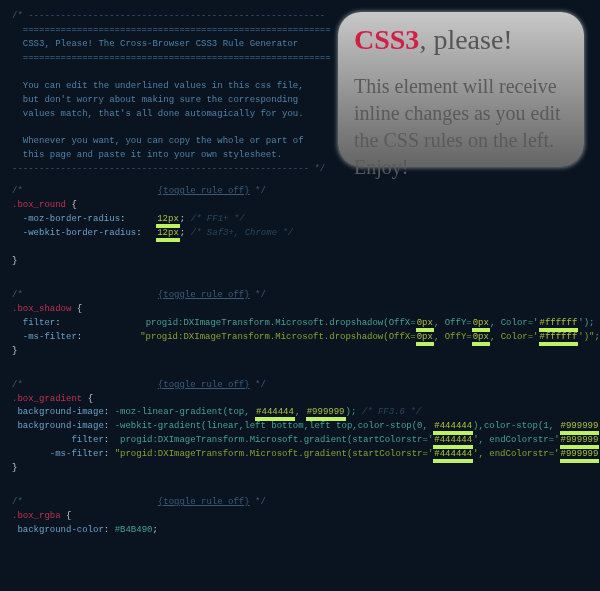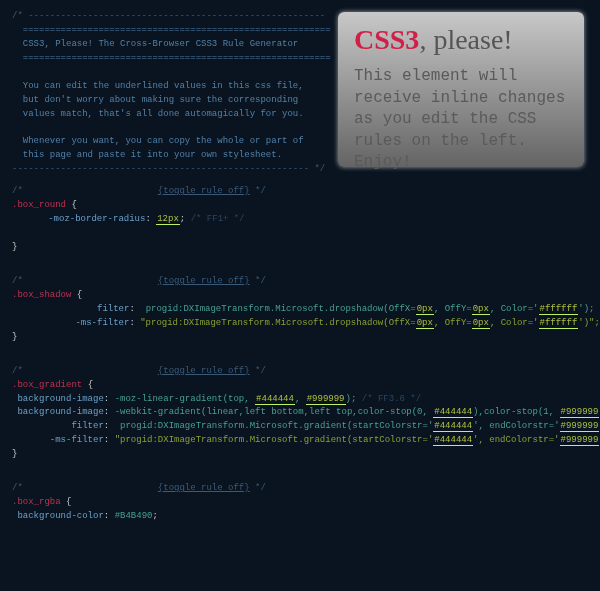--- a/index.html
+++ b/index.html
@@ -14,45 +14,45 @@
       padding:10px 12px;
       line-height:1.55;
     }
     pre { font-family:inherit; white-space:pre; }
 
     .c-comment  { color:#3a5a7a; }
     .c-selector { color:#c03050; }
     .c-brace    { color:#cccccc; }
     .c-prop     { color:#6aa0c8; }
     .c-string   { color:#8aa030; }
-    .c-faded    { color:#2a4560; }
+    .c-faded    { color:#2a4560;font-style:italic; }
     .c-teal     { color:#46a090; }
     .c-heading  { color:#5080a8; }
 
     .ul-val {
       color:#b0c040;
-      border-bottom:1px solid #bef264;
+      border-bottom:4px solid #bef264;
       padding:0 1px;
       cursor:text;
     }
-    .indent-lbl { display:inline-block; text-align:right; }
+    .indent-lbl { display:inline-block; text-align:left; }
 
     .demo-box {
       position:absolute;
       top:12px; right:16px;
       width:246px; height:155px;
       background:linear-gradient(to bottom,#c8c8c8,#646464);
-      border-radius:6px;
+      border-radius:23px;
       box-shadow:0 0 5px rgba(255,255,255,0.6);
       padding:14px 16px;
     }
     .demo-title { font-family:"Times New Roman",serif; font-size:28px; line-height:1; }
     .demo-title-a { color:#d02048; font-weight:bold; }
     .demo-title-b { color:#555555; }
-    .demo-text { font-family:Liberation Mono, monospace; font-size:16px; color:#5a5a5a; margin-top:12px; line-height:1.35; }
+    .demo-text { font-family:Liberation Serif, serif; font-size:20px; color:#5a5a5a; margin-top:19px; line-height:1.35; }
     .gap   { height:20px; }
     .gap-sm{ height:8px; }
 
     a.toggle { color:#3a5a7a; text-decoration:underline; cursor:pointer;text-align:center; }
   </style>
 </head>
 <body>
 
 <div class="demo-box">
   <div class="demo-title">
@@ -73,20 +73,21 @@
   <span class="c-heading">Whenever you want, you can copy the whole or part of</span>
   <span class="c-heading">this page and paste it into your own stylesheet.</span>
 <span class="c-comment">------------------------------------------------------- */</span></pre>
 
 <div class="gap-sm"></div>
 
 <div>
 <pre><span class="c-comment">/*                         </span><a class="toggle">{toggle rule off}</a><span class="c-comment"> */</span></pre>
 <pre><span class="c-selector">.box_round</span> <span class="c-brace">{</span></pre>
 <pre>  <span class="indent-lbl" style="width:128px"><span class="c-prop">-moz-border-radius</span><span class="c-brace">:</span></span> <span class="ul-val">12px</span><span class="c-brace">;</span> <span class="c-faded">/* FF1+ */</span></pre>
+<pre>  <span class="indent-lbl" style="width:128px"><span class="c-prop">-webkit-border-radius</span><span class="c-brace">:</span></span> <span class="ul-val">12px</span><span class="c-brace">;</span> <span class="c-faded">/* Saf3+, Chrome */</span></pre>
 <pre>                    </pre>
 <pre><span class="c-brace">}</span></pre>
 </div>
 
 <div class="gap"></div>
 
 <div>
 <pre><span class="c-comment">/*                         </span><a class="toggle">{toggle rule off}</a><span class="c-comment"> */</span></pre>
 <pre><span class="c-selector">.box_shadow</span> <span class="c-brace">{</span></pre>
 <pre>  <span class="indent-lbl" style="width:112px"><span class="c-prop">filter</span><span class="c-brace">:</span></span>  <span class="c-teal">progid:DXImageTransform.Microsoft.dropshadow(OffX=</span><span class="ul-val">0px</span><span class="c-teal">, OffY=</span><span class="ul-val">0px</span><span class="c-teal">, Color='</span><span class="ul-val">#ffffff</span><span class="c-teal">');</span> <span class="c-faded">/* IE6,IE7 */</span></pre>

